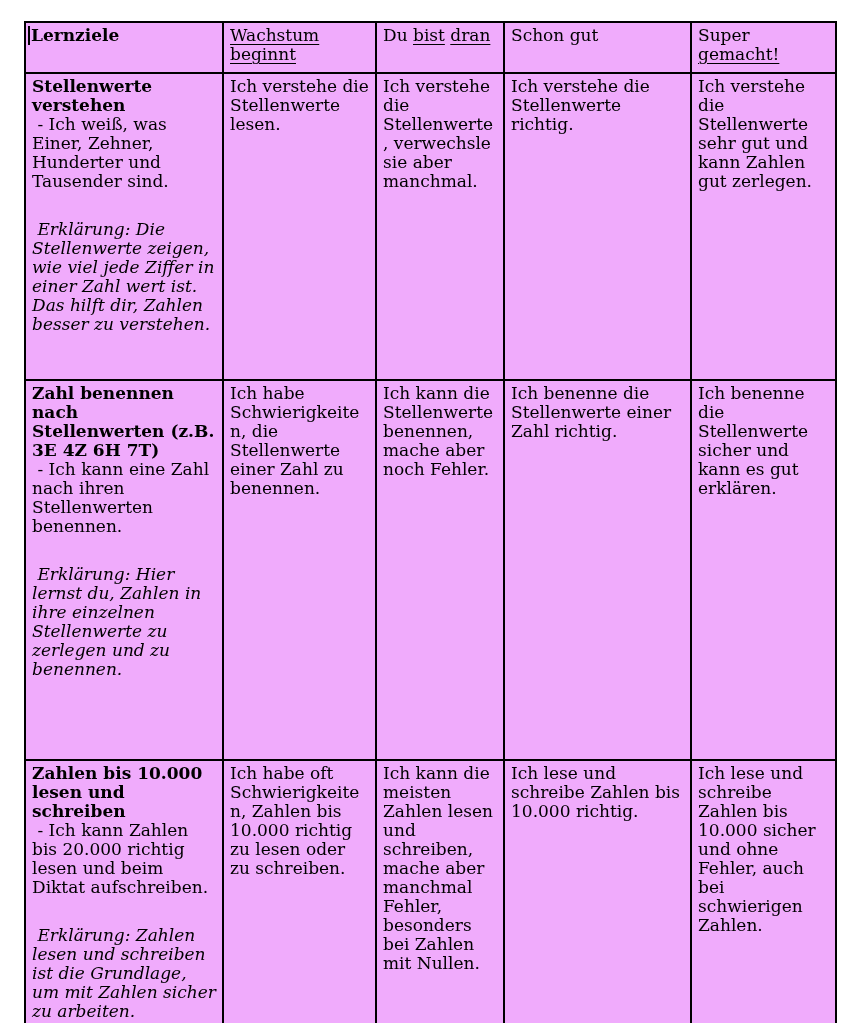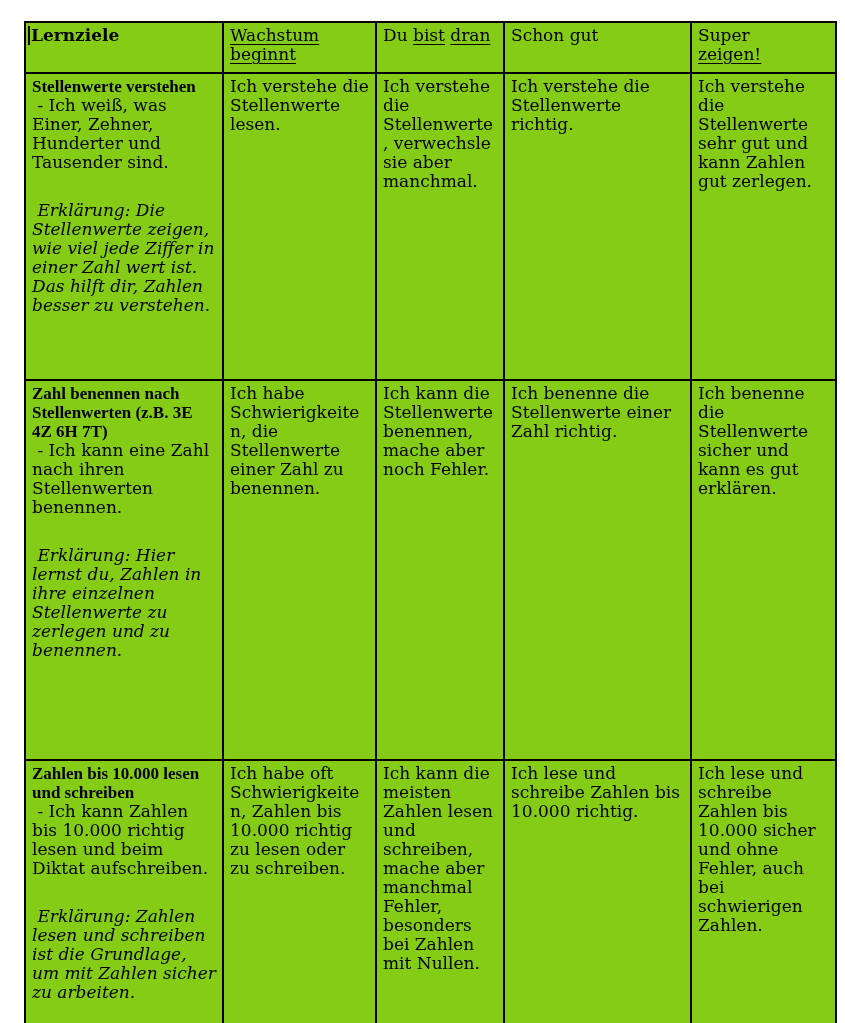--- a/index.html
+++ b/index.html
@@ -25,41 +25,41 @@
   }
   table.rubric th,
   table.rubric td {
     border: 2px solid #000000;
     vertical-align: top;
     text-align: left;
     padding: 3px 6px 4px 6px;
     overflow: hidden;
     overflow-wrap: break-word;
     word-wrap: break-word;
-    background: #84cc16;
+    background: #f0abfc;
   }
   th.hcell { font-weight: normal; }
   th.hcell.first { font-weight: bold; padding-left: 2px; }
   .cursor {
     display: inline-block;
     width: 2px;
     height: 19px;
     background: #000000;
     vertical-align: -4px;
     margin-right: 1px;
   }
   .sq {
     text-decoration-line: underline;
     text-decoration-style: wavy;
     text-decoration-color: #e8392b;
     text-decoration-thickness: 2px;
     text-underline-offset: 3px;
     text-decoration: underline;
   }
-  .g-title { font-weight: bold; font-family: Liberation Serif, serif; }
+  .g-title { font-weight: bold; }
   .g-stmt { white-space: pre-wrap; }
   .g-expl { white-space: pre-wrap; font-style: italic; margin-top: 29px; }
   .lvl-text { }
 </style>
 </head>
 <body>
 
 <div class="page">
   <table class="rubric">
     <colgroup>
@@ -70,21 +70,21 @@
       <col style="width:145px">
     </colgroup>
     <thead>
       <tr style="height:51px">
         <th class="hcell first"><span class="cursor"></span><span>Lernziele</span></th>
         <th class="hcell"><span class="sq">Wachstum</span><br><span class="sq">beginnt</span></th>
         <th class="hcell"><span>Du</span>
           <span class="sq">bist</span>
           <span class="sq">dran</span></th>
         <th class="hcell"><span>Schon gut</span></th>
-        <th class="hcell"><span>Super</span><br><span class="sq">zeigen!</span></th>
+        <th class="hcell"><span>Super</span><br><span class="sq">gemacht!</span></th>
       </tr>
     </thead>
     <tbody>
       <tr style="height:307px">
         <td>
           <div class="g-title">Stellenwerte verstehen</div>
           <div class="g-stmt"> - Ich weiß, was Einer, Zehner, Hunderter und Tausender sind.</div>
           <div class="g-expl"> Erklärung: Die Stellenwerte zeigen, wie viel jede Ziffer in einer Zahl wert ist. Das hilft dir, Zahlen besser zu verstehen.</div>
         </td>
         <td>
@@ -115,21 +115,21 @@
         <td>
             <div class="lvl-text">Ich benenne die Stellenwerte einer Zahl richtig.</div>
           </td>
         <td>
             <div class="lvl-text">Ich benenne die Stellenwerte sicher und kann es gut erklären.</div>
           </td>
       </tr>
       <tr style="height:378px">
         <td>
           <div class="g-title">Zahlen bis 10.000 lesen und schreiben</div>
-          <div class="g-stmt"> - Ich kann Zahlen bis 10.000 richtig lesen und beim Diktat aufschreiben.</div>
+          <div class="g-stmt"> - Ich kann Zahlen bis 20.000 richtig lesen und beim Diktat aufschreiben.</div>
           <div class="g-expl"> Erklärung: Zahlen lesen und schreiben ist die Grundlage, um mit Zahlen sicher zu arbeiten.</div>
         </td>
         <td>
             <div class="lvl-text">Ich habe oft Schwierigkeiten, Zahlen bis 10.000 richtig zu lesen oder zu schreiben.</div>
           </td>
         <td>
             <div class="lvl-text">Ich kann die meisten Zahlen lesen und schreiben, mache aber manchmal Fehler, besonders bei Zahlen mit Nullen.</div>
           </td>
         <td>
             <div class="lvl-text">Ich lese und schreibe Zahlen bis 10.000 richtig.</div>

